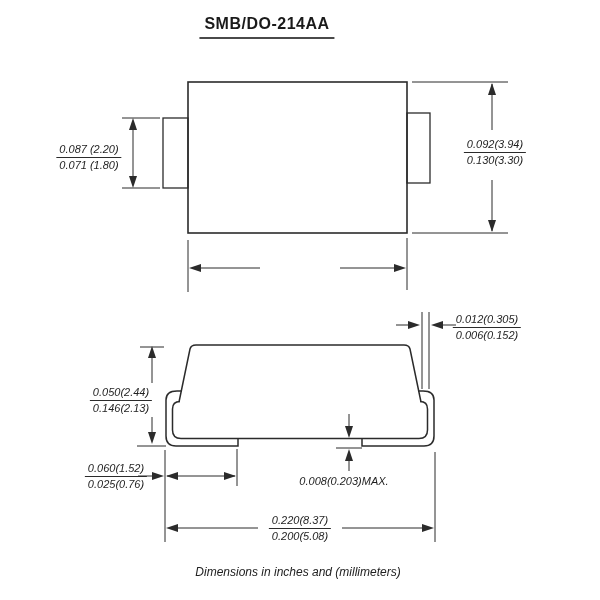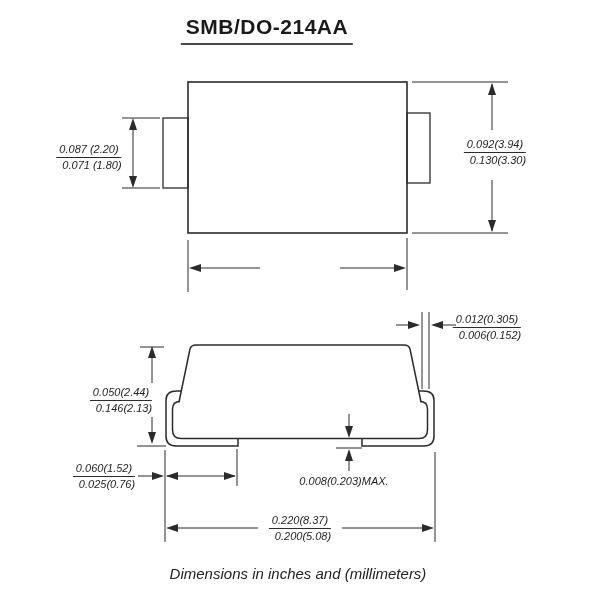--- a/index.html
+++ b/index.html
@@ -1,36 +1,36 @@
 <!DOCTYPE html>
 <html><head>
 <meta charset="utf-8">
 <style>
   *{margin:0;padding:0;box-sizing:border-box}
   html,body{width:600px;height:600px;background:#ffffff;font-family:"Liberation Sans",sans-serif}
   .canvas{position:relative;width:600px;height:600px;background:#fff;overflow:hidden}
   .title{
     position:absolute;left:267px;top:15px;transform:translateX(-50%);
-    font-weight:bold;font-size:21px;letter-spacing:.5px;color:#1a1a1a;
+    font-weight:bold;font-size:16px;letter-spacing:.5px;color:#1a1a1a;
     border-bottom:2px solid #4a4a4a;padding:0 5px 4px;white-space:nowrap
   }
   svg.linework{position:absolute;left:0;top:0}
   .frac{
-    position:absolute;transform:translateX(-50%);text-align:right;
+    position:absolute;transform:translateX(-50%);text-align:center;
     font-style:italic;font-size:11px;line-height:13px;color:#1f1f1f;white-space:nowrap
   }
   .frac .max{display:block;padding:0 3px 1px;border-bottom:1.2px solid #2b2b2b}
   .frac .min{display:block;padding-top:1px}
   .single{
     position:absolute;transform:translate(-50%,-50%);
     font-style:italic;font-size:11px;color:#1f1f1f;white-space:nowrap
   }
   .caption{
     position:absolute;left:298px;top:565px;transform:translateX(-50%);
-    font-style:italic;font-size:15px;color:#222;white-space:nowrap
+    font-style:italic;font-size:12px;color:#222;white-space:nowrap
   }
 </style>
 </head>
 <body>
 
 <div class="canvas">
 
   <div class="title">SMB/DO-214AA</div>
 
   <svg class="linework" width="600" height="600" viewBox="0 0 600 600">
@@ -143,21 +143,21 @@
   <div class="frac" style="left:487px;top:313px">
     <span class="max">0.012(0.305)</span>
     <span class="min">0.006(0.152)</span>
   </div>
 
   <div class="frac" style="left:121px;top:386px">
     <span class="max">0.050(2.44)</span>
     <span class="min">0.146(2.13)</span>
   </div>
 
-  <div class="frac" style="left:104px;top:462px">
+  <div class="frac" style="left:116px;top:462px">
     <span class="max">0.060(1.52)</span>
     <span class="min">0.025(0.76)</span>
   </div>
 
   <div class="single" style="left:344px;top:481px">0.008(0.203)MAX.</div>
 
   <div class="frac" style="left:300px;top:514px">
     <span class="max">0.220(8.37)</span>
     <span class="min">0.200(5.08)</span>
   </div>

